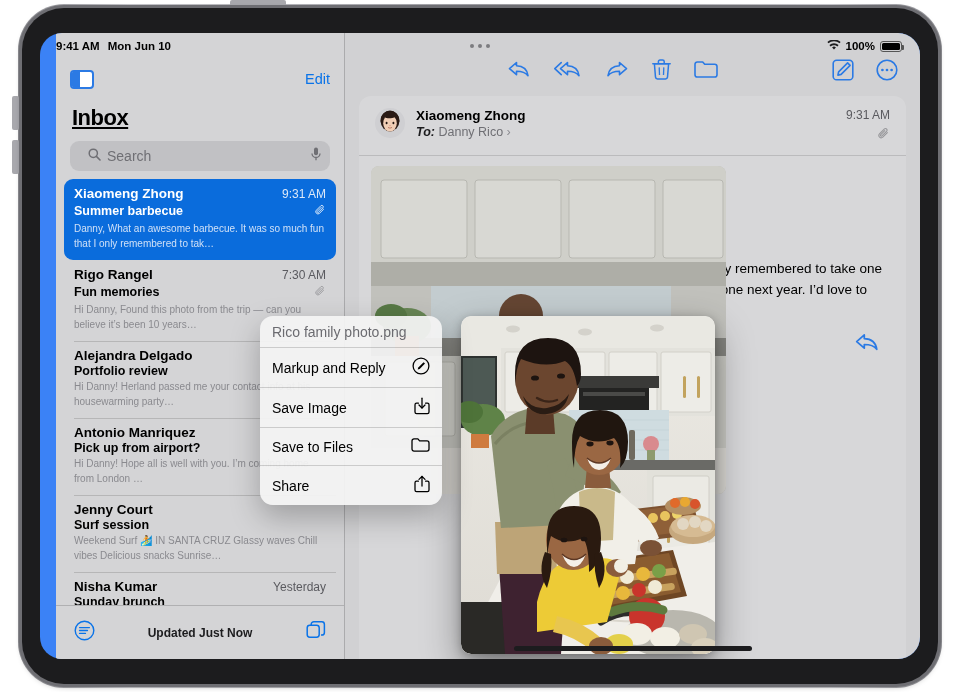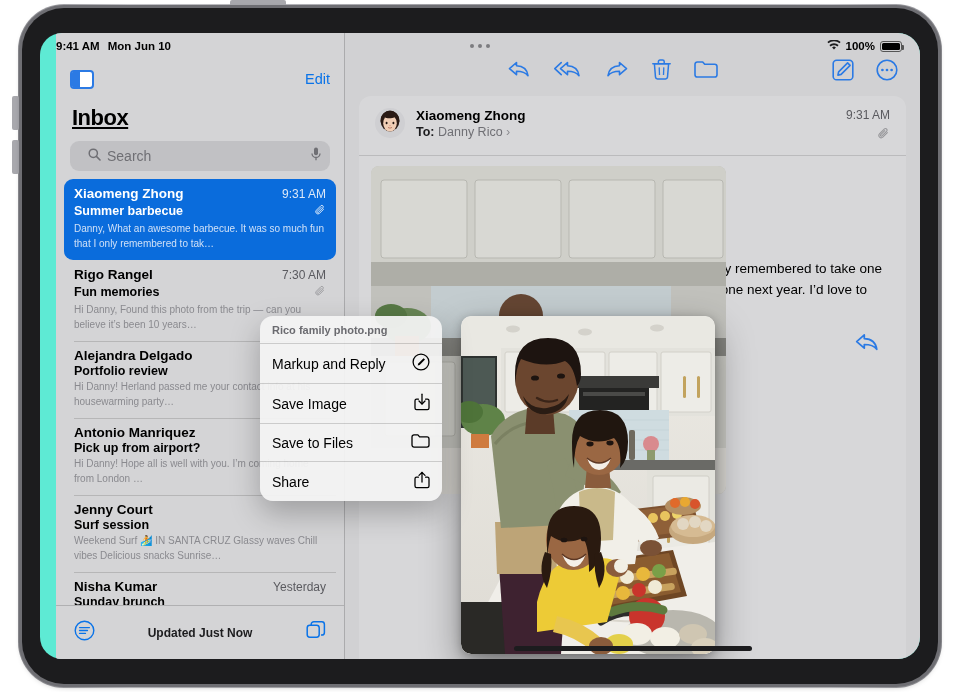--- a/index.html
+++ b/index.html
@@ -28,21 +28,21 @@
   #btn-volume-1 { left: 12px; top: 96px; width: 7px; height: 34px; }
   #btn-volume-2 { left: 12px; top: 140px; width: 7px; height: 34px; }
   #btn-power    { left: 230px; top: 0px; width: 56px; height: 7px; border-radius: 2px; }
 
   
   #screen {
     position: absolute; left: 40px; top: 33px;
     width: 880px; height: 626px;
     border-radius: 22px;
     overflow: hidden;
-    background: #5eead4;
+    background: #3b82f6;
   }
 
   
   #status-bar {
     position: absolute; left: 0; top: 0; width: 100%; height: 26px;
     display: flex; align-items: center;
     font-size: 11.5px; font-weight: bold; color: #000;
     z-index: 30;
   }
   #status-left { position: absolute; left: 16px; display: flex; gap: 8px; }
@@ -119,21 +119,21 @@
 
   #message-card { margin: 8px 14px 0 14px; background: rgba(255,255,255,.14);
      border-radius: 12px 12px 0 0; flex:1; position:relative; overflow:hidden; }
   #msg-header { display:flex; padding: 12px 16px 11px 16px; align-items:flex-start;
      border-bottom: 1px solid rgba(0,0,0,.13); }
   #avatar { width: 30px; height:30px; border-radius:50%; overflow:hidden; flex:none;
      background:#cfcfd2; position:relative; }
   #msg-from { margin-left: 11px; flex:1; }
   #from-name { font-size:13.5px; font-weight:bold; color:#000; }
   #to-line { font-size:12.5px; color:#6f6f74; margin-top:2px;}
-  #to-label { color:#1c1c1e; font-weight:600;}
+  #to-label { color:#1c1c1e; font-weight:600;font-style:italic;}
   #msg-meta { text-align:right; }
   #msg-time { font-size:12px; color:#5a5a5f;}
 
   #msg-body { padding: 22px 18px 0 18px; }
   #msg-subject { font-size:18px; font-weight:bold; color:#000; letter-spacing:-.2px;}
   #msg-greeting { font-size:13.5px; color:#000; margin-top:26px;}
   #msg-paragraph { font-size:13.5px; color:#000; margin-top:18px; line-height:21px; max-width: 530px;}
 
   
   #attachment-backdrop {
@@ -156,22 +156,22 @@
   }
 
   
   #context-menu {
     position:absolute; left: 220px; top: 283px; width: 182px;
     background: rgba(243,243,243,.94);
     border-radius: 13px; overflow:hidden; z-index: 20;
     box-shadow: 0 12px 30px rgba(0,0,0,.26);
     font-size: 14px;
   }
-  #menu-title { padding: 8px 12px 7px 12px; font-size:11px; color:#6b6b70;
-     border-bottom:.5px solid rgba(0,0,0,.16);font-weight:bold;}
+  #menu-title { padding: 8px 12px 7px 12px; font-size:14px; color:#6b6b70;
+     border-bottom:.5px solid rgba(0,0,0,.16);}
   .menu-item { display:flex; align-items:center; justify-content:space-between;
      padding: 9px 12px 9px 12px; color:#000; cursor:pointer;
      border-bottom:.5px solid rgba(0,0,0,.16);}
   .menu-item:last-child { border-bottom:none; }
   .menu-label { font-size:14px; }
 
   
   .kitchen { position:absolute; inset:0; }
 </style>
 </head>

